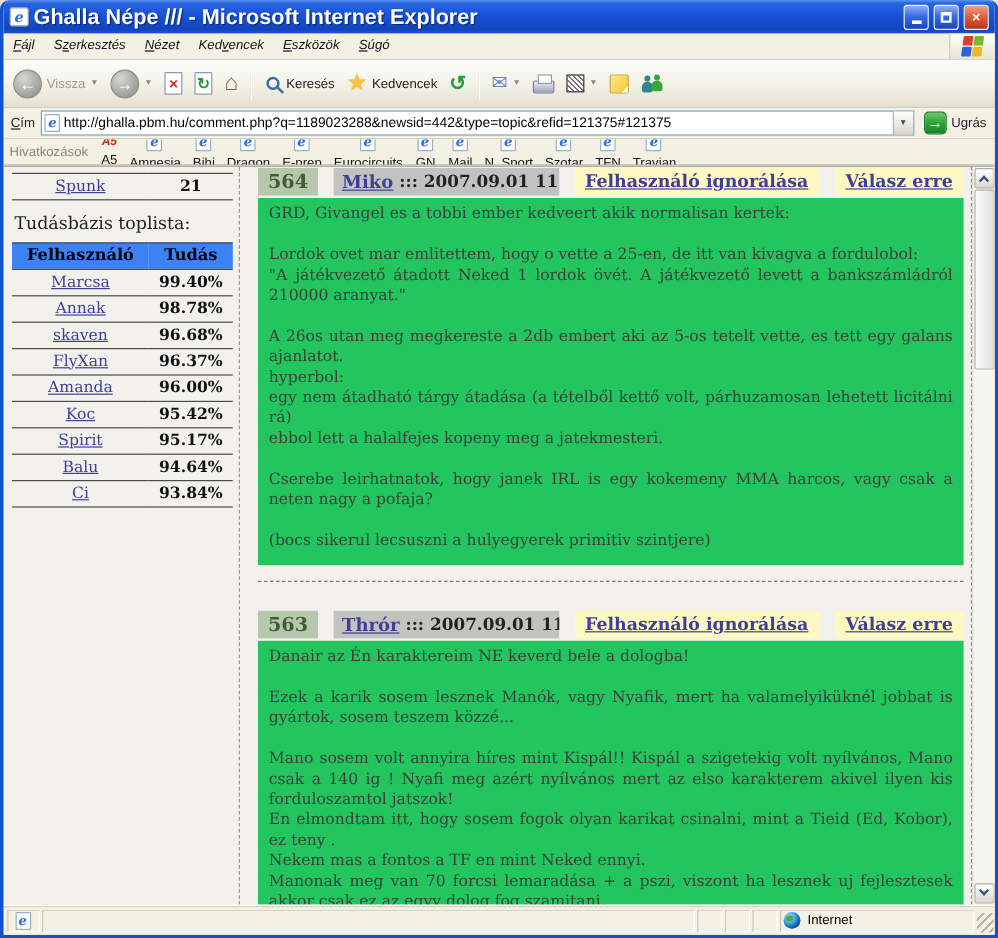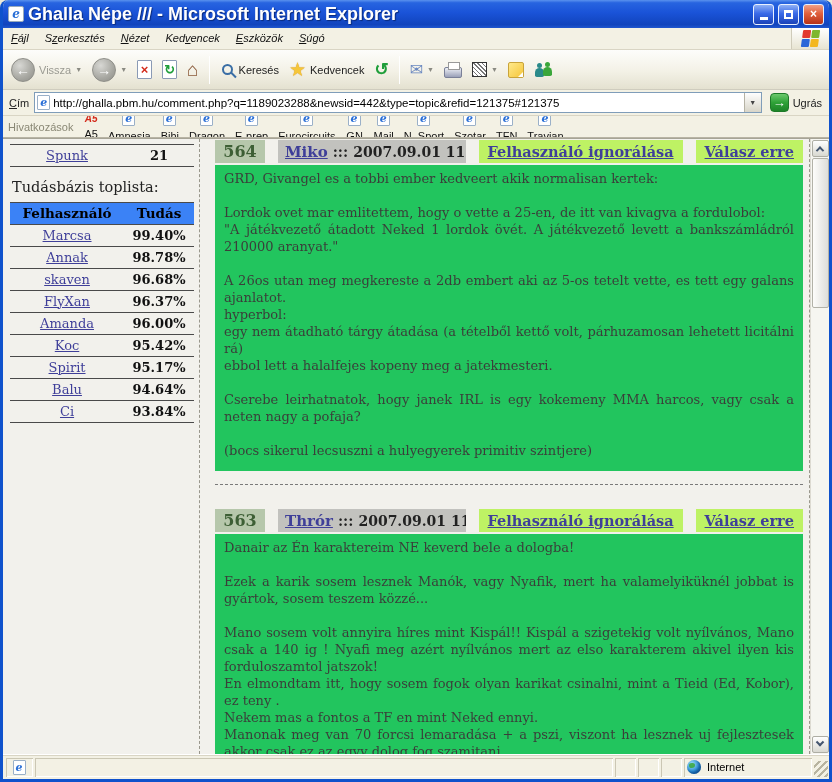--- a/index.html
+++ b/index.html
@@ -116,21 +116,21 @@
   .main { flex:1 1 auto; padding:1px 6px 0 15px; border-right:1px dashed #99978c; overflow:hidden;
     font-family:"DejaVu Serif",serif; }
   .post-header { display:flex; gap:13px; height:23px; margin-bottom:2px; }
   .ph-num { flex:0 0 50px; background:#b6c7ab; color:#3d5f35; font-weight:bold; font-size:16px;
     display:flex; align-items:center; justify-content:center; }
   .ph-main { flex:1 1 auto; background:#c2c2be; display:flex; align-items:center; gap:5px; padding:0 7px;
     font-weight:bold; font-size:14px; color:#222; white-space:nowrap; overflow:hidden; }
   .ph-author { color:#3f3f99; text-decoration:underline; font-size:15px; }
   .info-icon { width:12px; height:12px; border-radius:50%; background:#1b3fa8; color:#fff;
     font:bold italic 9px "DejaVu Serif",serif; display:inline-flex; align-items:center; justify-content:center; }
-  .ph-cell { background:#bef264; display:flex; align-items:center; padding:0 9px; }
+  .ph-cell { background:#fef9c3; display:flex; align-items:center; padding:0 9px; }
   .ph-link { color:#3f3f99; text-decoration:underline; font-weight:bold; font-size:14.5px; white-space:nowrap; }
   .post-body { background:#22c55e; padding:5px 9px 12px; font-size:13px; line-height:17px; color:#3a3f3a;
     text-align:justify; }
   .post-sep { border:none; border-top:1px dashed #7a7a7a; margin:13px 0 24px; }
 
   
   .scrollbar { width:19px; flex:0 0 19px; background:#f6f6f1; border-left:1px solid #dddbd2;
     display:flex; flex-direction:column; align-items:center; padding:1px; }
   .sb-btn { width:17px; height:17px; flex:0 0 17px; border:1px solid #aeaea4; border-radius:2px;
     background:linear-gradient(180deg,#fefefe,#d9d9d1); display:flex; align-items:center; justify-content:center; }
@@ -142,21 +142,21 @@
   .sb-space { flex:1 1 auto; }
 
   
   .statusbar { height:25px; flex:0 0 25px; background:#f3f1e4; border-top:1px solid #fff;
     box-shadow:inset 0 1px 0 #d9d5c4; display:flex; align-items:center; padding:2px 1px 2px 3px; gap:2px; font-size:11px; }
   .pane { height:19px; display:flex; align-items:center; padding:0 3px;
     box-shadow:inset 1px 1px 0 #cbc7b4, inset -1px -1px 0 #ffffff; }
   .pane.icon-pane { width:27px; justify-content:center; }
   .pane.main-pane { flex:1 1 auto; }
   .pane.mini { width:21px; }
-  .pane.zone-pane { width:128px; gap:6px; }
+  .pane.zone-pane { width:162px; gap:6px; }
   .globe { width:14px; height:14px; border-radius:50%; position:relative;
     background:radial-gradient(circle at 35% 30%,#9fe0f8,#2c8fd8 55%,#0c4f9e);
     box-shadow:inset -2px -2px 3px rgba(0,40,90,.45); }
   .globe::after { content:''; position:absolute; left:2px; top:3px; width:6px; height:5px; border-radius:50% 40% 60% 50%;
     background:#3aa63a; opacity:.85; }
   .grip { width:14px; height:16px; align-self:flex-end;
     background:repeating-linear-gradient(135deg,transparent 0 3px,#b8b4a0 3px 5px); }
 </style>
 </head>
 <body>

